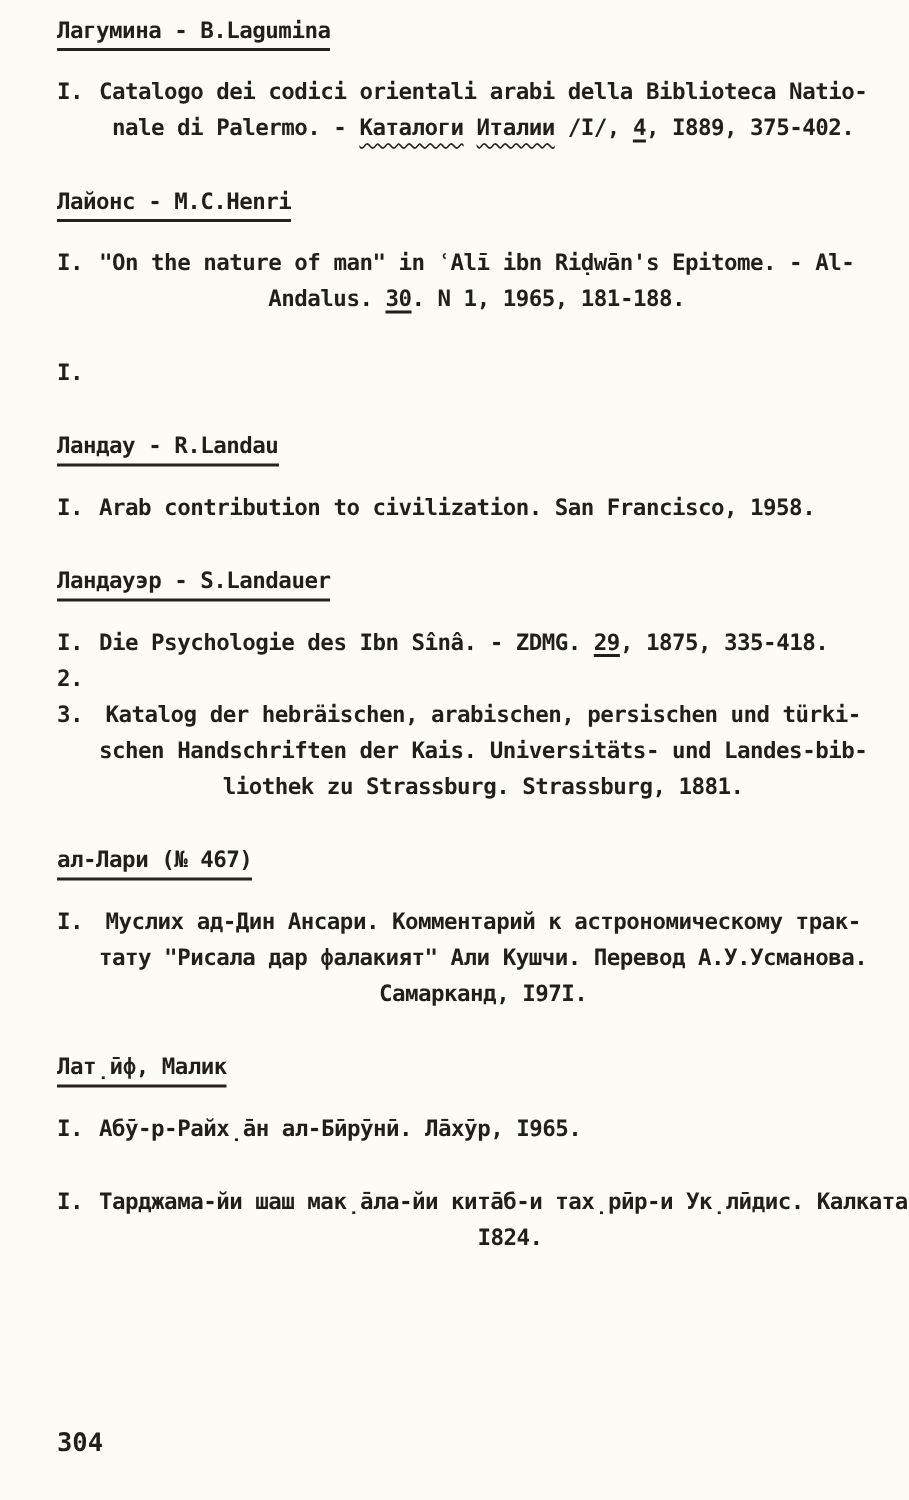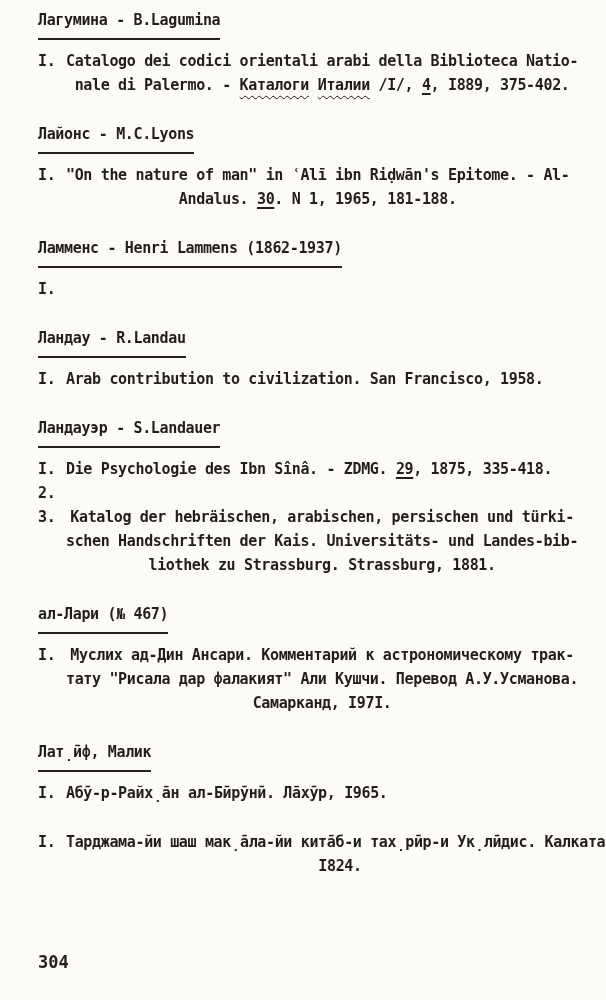--- a/index.html
+++ b/index.html
@@ -27,21 +27,21 @@
     right: 4px;
   }
   .sec { margin: 0 0 25px 0; }
   .head {
     font: inherit;
     margin: 0 0 17px 0;
     white-space: pre;
   }
   .hline {
     border-bottom: 2px solid #26221d;
-    padding-bottom: 9px;
+    padding-bottom: 3px;
   }
   .entry {
     display: flex;
     align-items: flex-start;
   }
   .num {
     flex: none;
     width: 28px;
   }
   .etext {
@@ -75,29 +75,28 @@
 <div id="page">
     <section class="sec">
       <h2 class="head"><span class="hline">Лагумина - B.Lagumina</span></h2>
       <div class="entry">
         <span class="num">I.</span>
         <div class="etext"><span>Catalogo dei codici orientali arabi della Biblioteca Natio-
 nale di Palermo. - </span><span class="wavy">Каталоги</span><span> </span><span class="wavy">Италии</span><span> /I/, </span><span class="underline">4</span><span>, I889, 375-402.</span></div>
       </div>
     </section>
     <section class="sec">
-      <h2 class="head"><span class="hline">Лайонс - M.C.Lyons</span></h2>
+      <h2 class="head"><span class="hline">Лайонс - M.C.Henri</span></h2>
       <div class="entry">
         <span class="num">I.</span>
         <div class="etext"><span>"On the nature of man" in ʿAlī ibn Riḍwān's Epitome. - Al-
 Andalus. </span><span class="underline">30</span><span>. N 1, 1965, 181-188.</span></div>
       </div>
     </section>
     <section class="sec">
-      <h2 class="head"><span class="hline">Ламменс - Henri Lammens (1862-1937)</span></h2>
       <div class="entry">
         <span class="num">I.</span>
       </div>
     </section>
     <section class="sec">
       <h2 class="head"><span class="hline">Ландау - R.Landau</span></h2>
       <div class="entry">
         <span class="num">I.</span>
         <div class="etext"><span>Arab contribution to civilization. San Francisco, 1958.</span></div>
       </div>

